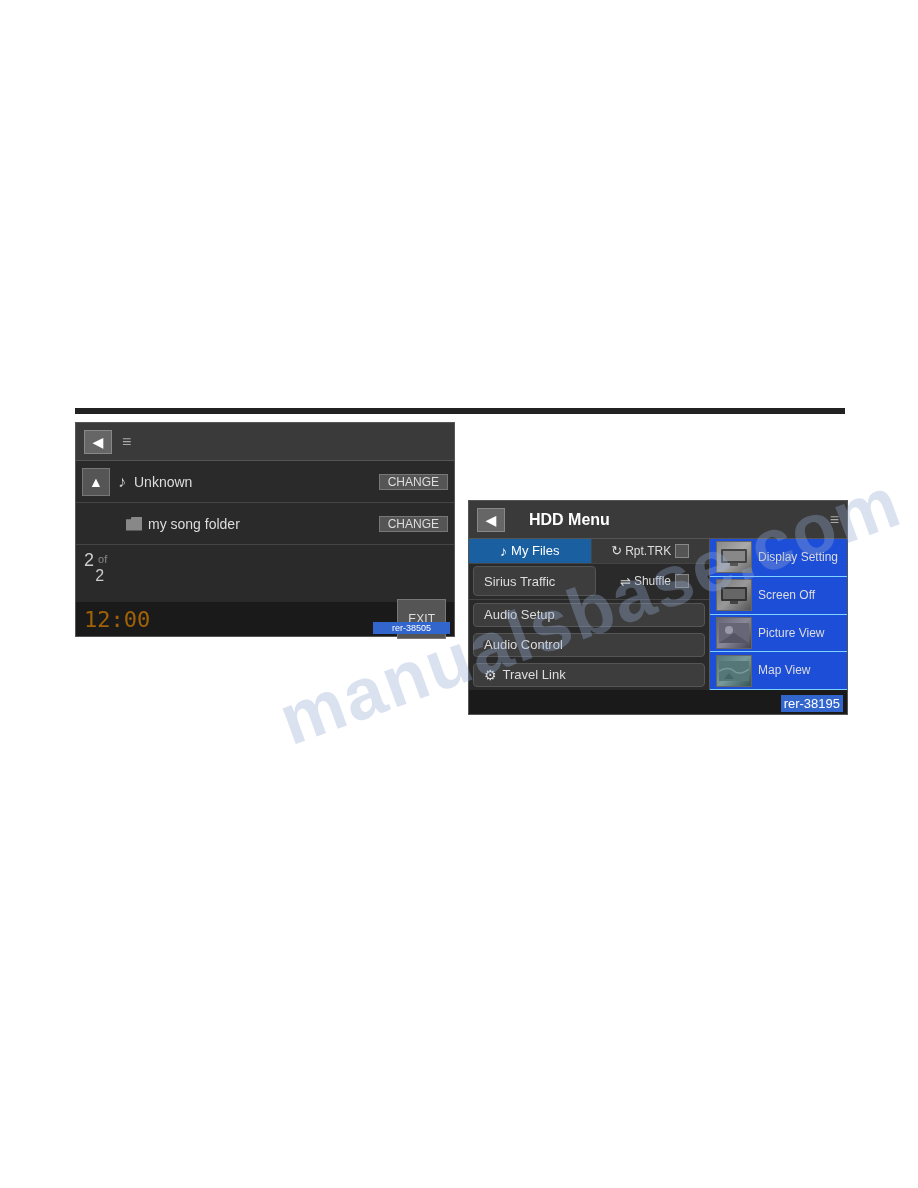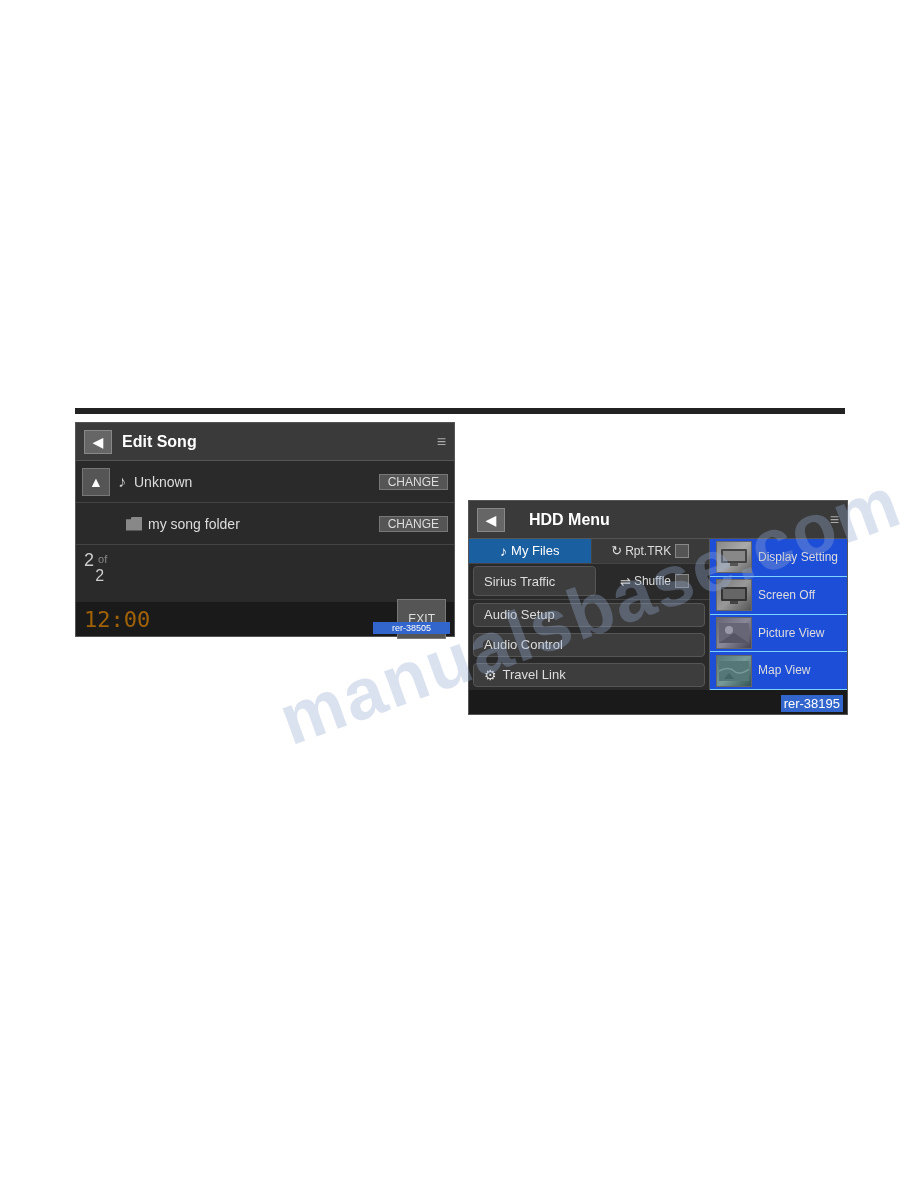--- a/index.html
+++ b/index.html
@@ -422,21 +422,20 @@
 <body>
 
 <div class="watermark">manualsbase.com</div>
 
 <div class="divider-line"></div>
 
 <div class="edit-song-screen">
 
   <div class="es-header">
     <div class="es-back-btn">◀</div>
-    <div class="es-title">Edit Song</div>
     <div class="es-menu-icon">≡</div>
   </div>
 
   <div class="es-row">
     <div class="es-arrow-up">▲</div>
     <div class="es-row-left">
       <span class="es-icon">♪</span>
       <span>Unknown</span>
     </div>
     <button class="es-change-btn">CHANGE</button>

